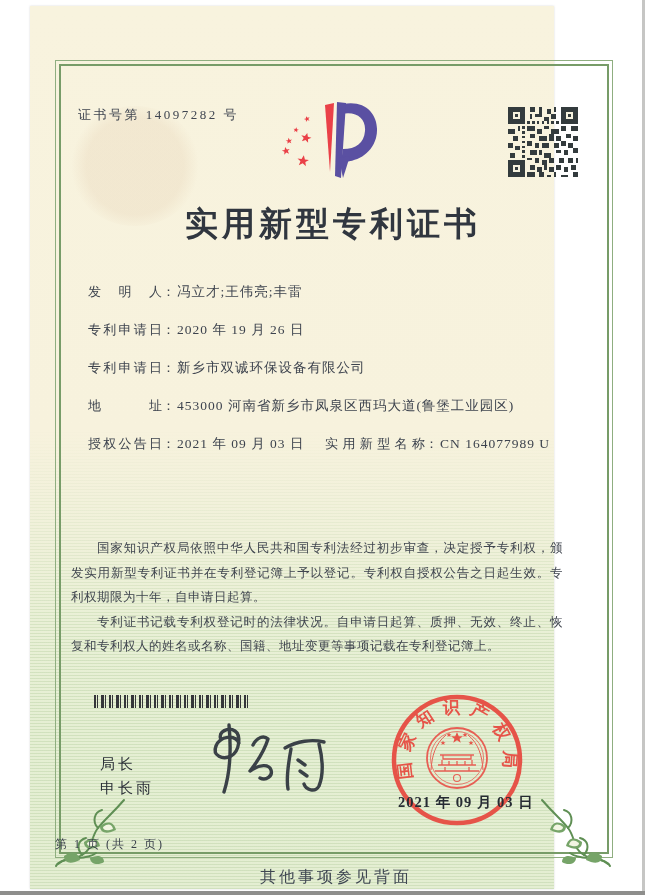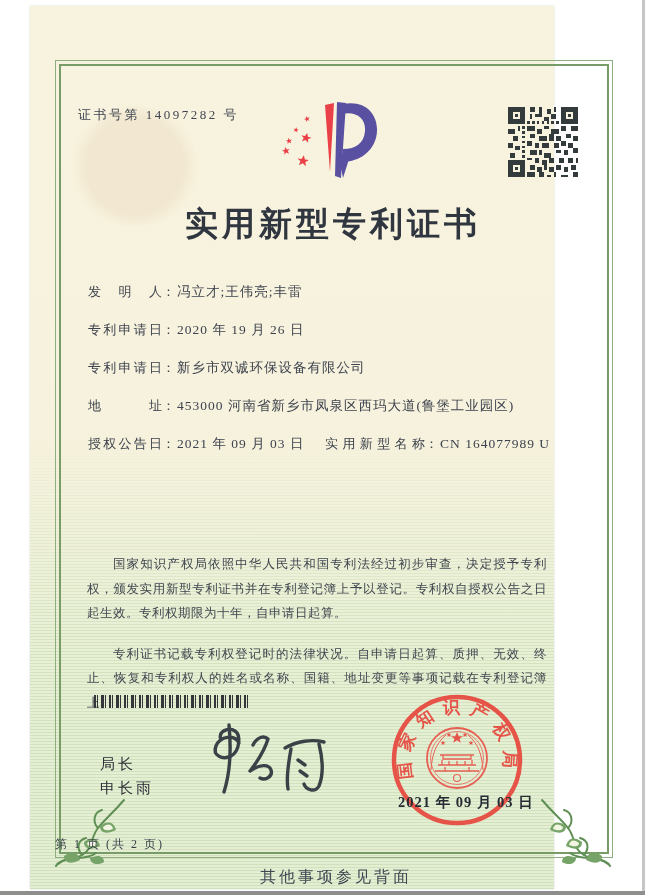--- a/index.html
+++ b/index.html
@@ -25,21 +25,21 @@
     font-size:33px;font-weight:bold;letter-spacing:4px;color:#30363f;}
   .fields{position:absolute;left:58px;top:277px;width:545px;color:#3d434e;}
   .frow{position:relative;line-height:16px;margin-bottom:21px;white-space:nowrap;}
   .flabel{display:inline-block;width:74px;font-size:13px;text-align:justify;text-align-last:justify;
     -moz-text-align-last:justify;vertical-align:baseline;}
   .fcolon{display:inline-block;width:13px;font-size:13px;}
   .fvalue{font-size:13.5px;letter-spacing:1px;margin-left:2px;}
   .fgroup2{position:absolute;left:237px;top:0;white-space:nowrap;}
   .flabel2{display:inline-block;width:100px;font-size:13px;text-align:justify;text-align-last:justify;}
   .paras{position:absolute;left:41px;top:530px;width:492px;color:#40464f;}
-  .paras p{margin:16px;font-size:12.5px;line-height:24.5px;letter-spacing:.5px;
+  .paras p{margin:0;font-size:12.5px;line-height:24.5px;letter-spacing:.5px;
     text-align:justify;text-indent:26px;}
   .barcode{position:absolute;left:64px;top:689px;width:156px;height:13px;
     background:repeating-linear-gradient(90deg,#35363a 0 2px,rgba(0,0,0,0) 2px 3px,#35363a 3px 4px,
       rgba(0,0,0,0) 4px 7px,#35363a 7px 10px,rgba(0,0,0,0) 10px 11px,#35363a 11px 12px,rgba(0,0,0,0) 12px 15px);}
   .signer{position:absolute;left:70px;top:735px;color:#2a2f37;font-size:15px;letter-spacing:3px;line-height:24px;margin-top:11px;}
   .sig{position:absolute;left:160px;top:712px;width:152px;height:85px;}
   .seal{position:absolute;left:357px;top:684px;width:140px;height:140px;opacity:.93;}
   .sealdate{position:absolute;left:368px;top:787px;width:160px;font-size:14.5px;font-weight:bold;
     letter-spacing:1px;color:#262b33;}
   .pageno{position:absolute;left:25px;top:830px;width:556px;font-size:12px;

